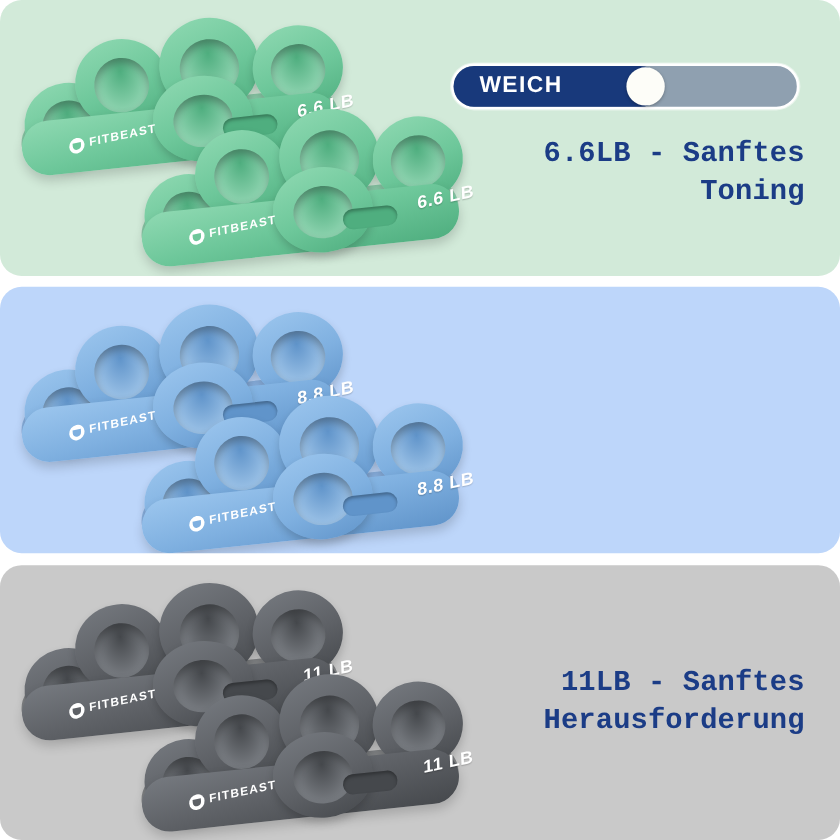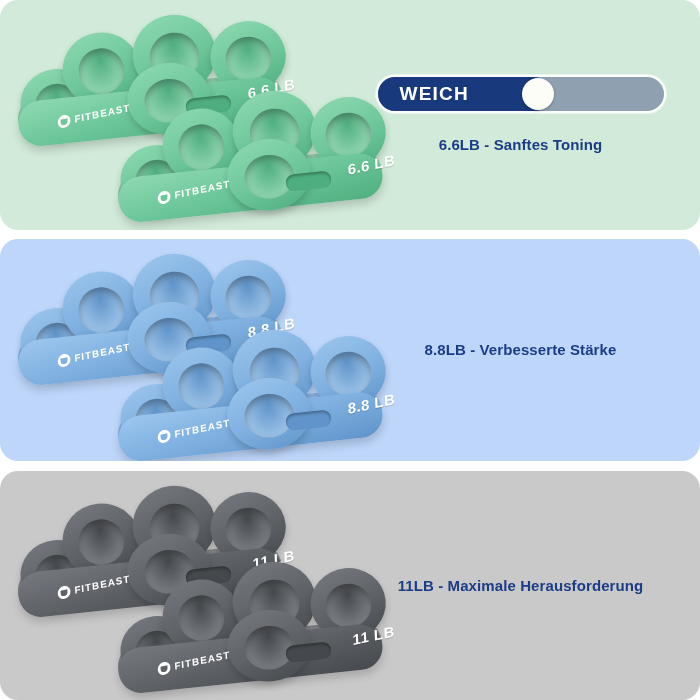--- a/index.html
+++ b/index.html
@@ -160,26 +160,27 @@
     z-index:4;
     top:50%;
     width:32px; height:32px;
     margin-top:-16px;
     border-radius:50%;
     background:#fdfdf8;
     box-shadow:0 1px 3px rgba(0,0,0,.28);
   }
   .desc {
     color:#1b3c86;
-    font-size:15px;
+    font-size:24px;
     font-weight:bold;
     text-align:right;
     line-height:1.32;
     max-width:300px;
     letter-spacing:.1px;
+    font-family:Liberation Mono, monospace;
   }
 </style>
 </head>
 <body>
 
 <div class="page">
 
   <section class="panel" id="panel-soft" style="background: rgb(210, 234, 217);">
     <div class="product-area">
 
@@ -318,21 +319,20 @@
         <div class="brand">
           <span class="brand-mark" style="color: rgb(127, 176, 224);"></span>
           <span class="brand-text">FITBEAST</span>
         </div>
         <div class="lb-label">8.8 LB</div>
       </div>
 
     </div>
 
     <div class="info">
-      <div class="desc" style="color: rgb(27, 60, 134);">8.8LB - Verbesserte Stärke</div>
     </div>
   </section>
 
   <section class="panel" id="panel-hard" style="background: rgb(201, 201, 201);">
     <div class="product-area">
 
       <div class="device dev-back">
         <div class="bar-lip" style="background: rgb(69, 72, 76);"></div>
         <div class="loop l1">
             <span class="rim" style="background: linear-gradient(160deg, rgb(118, 122, 128) 0%, rgb(94, 97, 102) 55%, rgb(69, 72, 76) 100%); box-shadow: rgba(0, 0, 0, 0.18) 0px 4px 7px;"></span>
@@ -390,17 +390,17 @@
         <div class="brand">
           <span class="brand-mark" style="color: rgb(94, 97, 102);"></span>
           <span class="brand-text">FITBEAST</span>
         </div>
         <div class="lb-label">11 LB</div>
       </div>
 
     </div>
 
     <div class="info">
-      <div class="desc" style="color: rgb(27, 60, 134);">11LB - Maximale Herausforderung</div>
+      <div class="desc" style="color: rgb(27, 60, 134);">11LB - Sanftes Herausforderung</div>
     </div>
   </section>
 
 </div>
 
 </body></html>

